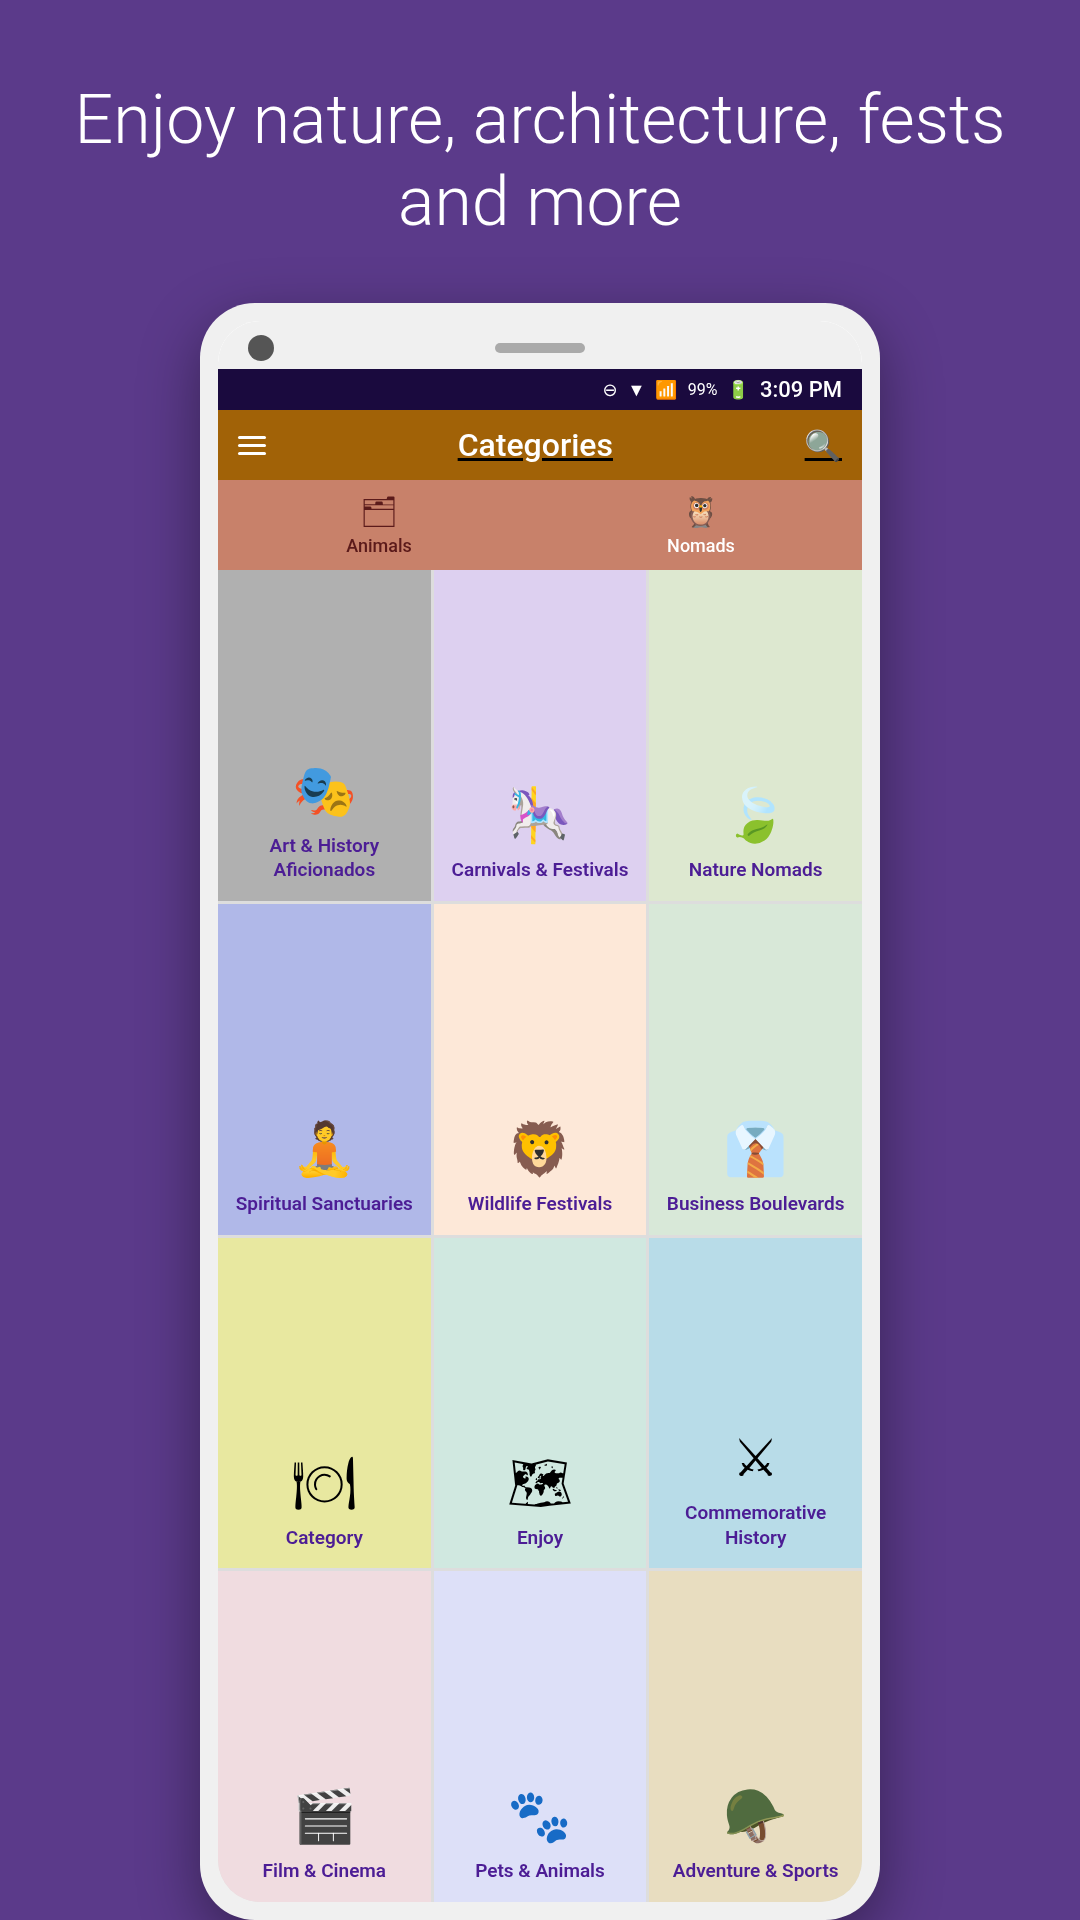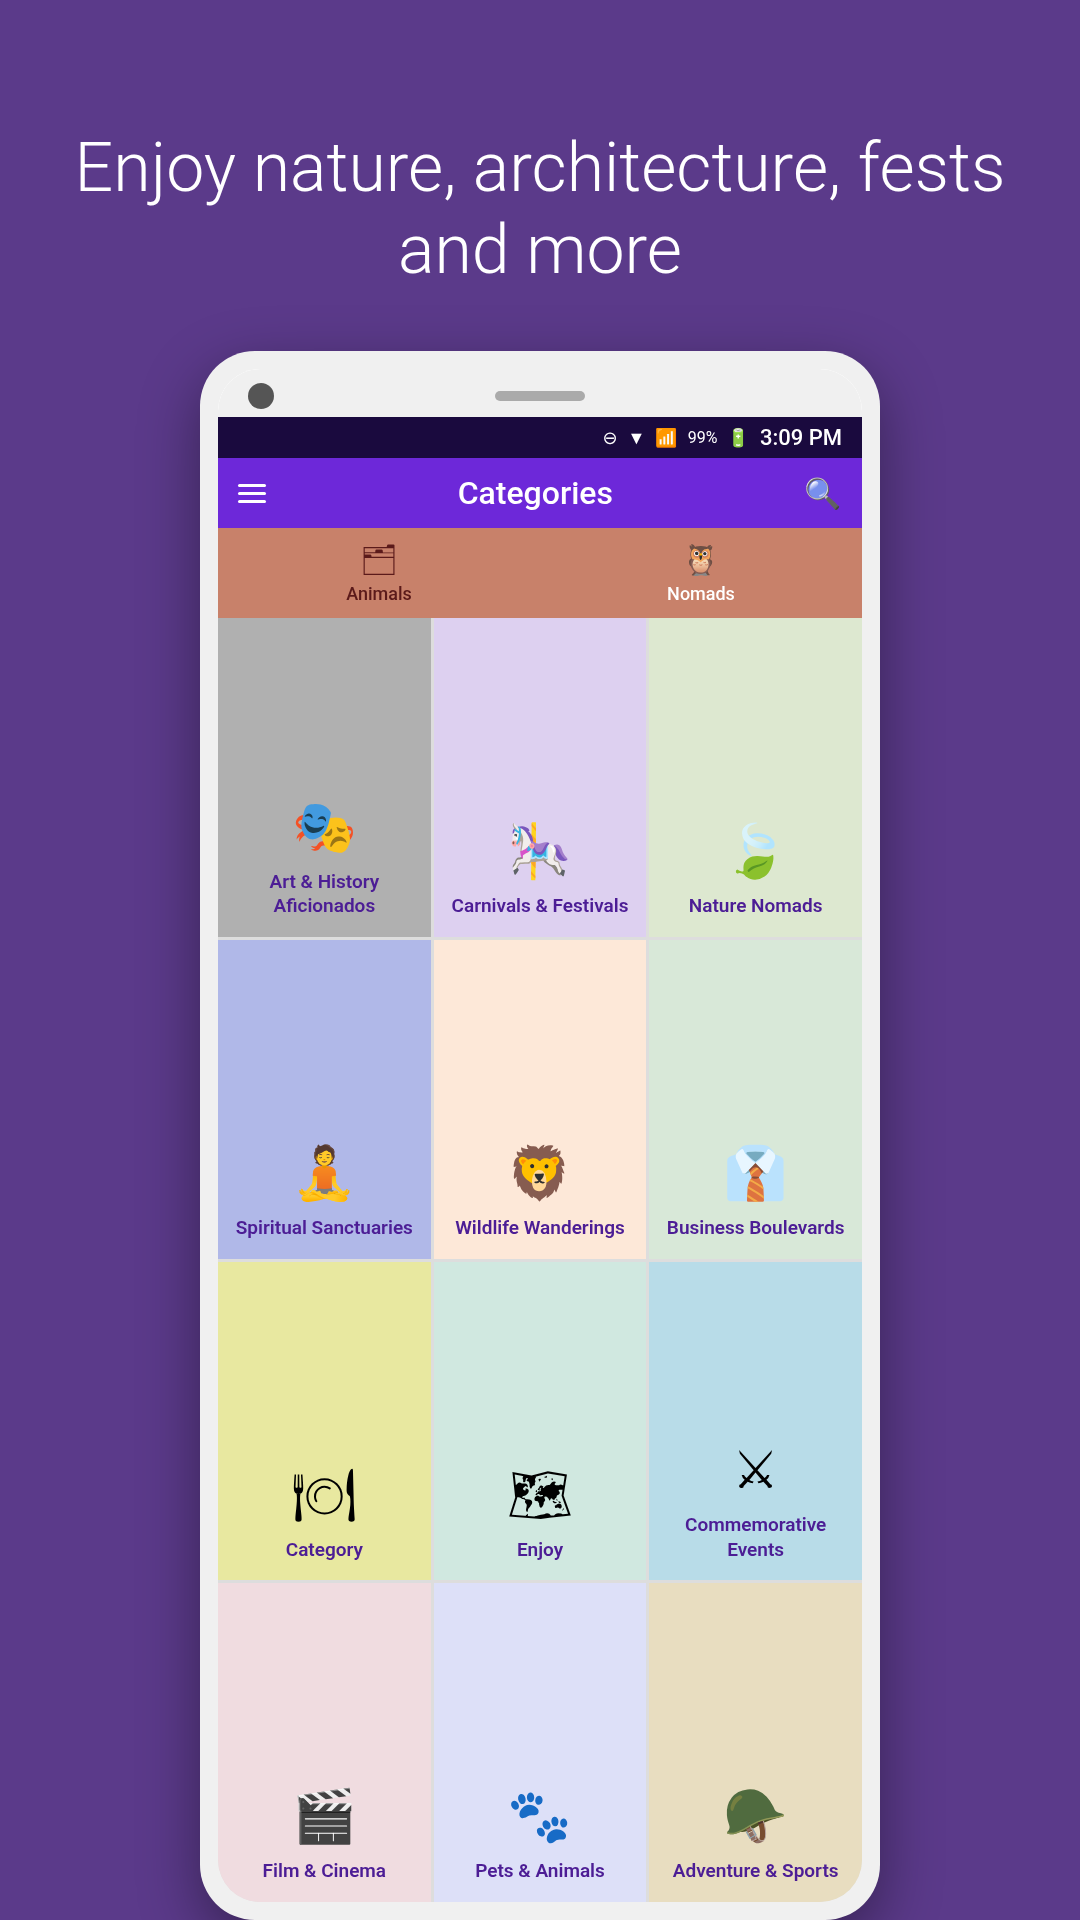--- a/index.html
+++ b/index.html
@@ -14,21 +14,20 @@
       align-items: center;
     }
     .hero-text {
       width: 100%;
       text-align: center;
       padding: 80px 60px 60px;
       color: white;
       font-size: 68px;
       font-weight: 300;
       line-height: 1.2;
-      margin-top: 48px;
     }
     .phone-wrapper {
       width: 680px;
       background: #f0f0f0;
       border-radius: 55px;
       padding: 18px;
       box-shadow: 0 20px 60px rgba(0,0,0,0.4);
       flex: 1;
     }
     .phone-inner {
@@ -68,25 +67,26 @@
       justify-content: flex-end;
       padding: 8px 20px;
       color: white;
       font-size: 20px;
       gap: 10px;
     }
     .status-bar .time { font-weight: 500; font-size: 22px; }
     .status-bar .battery-percent { font-size: 16px; }
     .status-icon { font-size: 18px; }
     .toolbar {
-      background: #6d28d9;
+      background: #a16207;
       display: flex;
       align-items: center;
       padding: 16px 20px;
       gap: 20px;
+      text-decoration: underline;
     }
     .hamburger {
       display: flex;
       flex-direction: column;
       gap: 5px;
       cursor: pointer;
     }
     .hamburger span {
       display: block;
       width: 28px;
@@ -217,37 +217,37 @@
         <div class="grid-cell cell-nature">
     <span class="cell-icon">🍃</span>
     <span class="cell-label">Nature Nomads</span>
   </div>
         <div class="grid-cell cell-spiritual">
     <span class="cell-icon">🧘</span>
     <span class="cell-label">Spiritual Sanctuaries</span>
   </div>
         <div class="grid-cell cell-wildlife">
     <span class="cell-icon">🦁</span>
-    <span class="cell-label">Wildlife Wanderings</span>
+    <span class="cell-label">Wildlife Festivals</span>
   </div>
         <div class="grid-cell cell-business">
     <span class="cell-icon">👔</span>
     <span class="cell-label">Business Boulevards</span>
   </div>
         <div class="grid-cell cell-cuisine">
     <span class="cell-icon">🍽</span>
     <span class="cell-label">Category</span>
   </div>
         <div class="grid-cell cell-routes">
     <span class="cell-icon">🗺</span>
     <span class="cell-label">Enjoy</span>
   </div>
         <div class="grid-cell cell-commemorative">
     <span class="cell-icon">⚔</span>
-    <span class="cell-label">Commemorative Events</span>
+    <span class="cell-label">Commemorative History</span>
   </div>
         <div class="grid-cell cell-film">
     <span class="cell-icon">🎬</span>
     <span class="cell-label">Film &amp; Cinema</span>
   </div>
         <div class="grid-cell cell-pets">
     <span class="cell-icon">🐾</span>
     <span class="cell-label">Pets &amp; Animals</span>
   </div>
         <div class="grid-cell cell-adventure">

